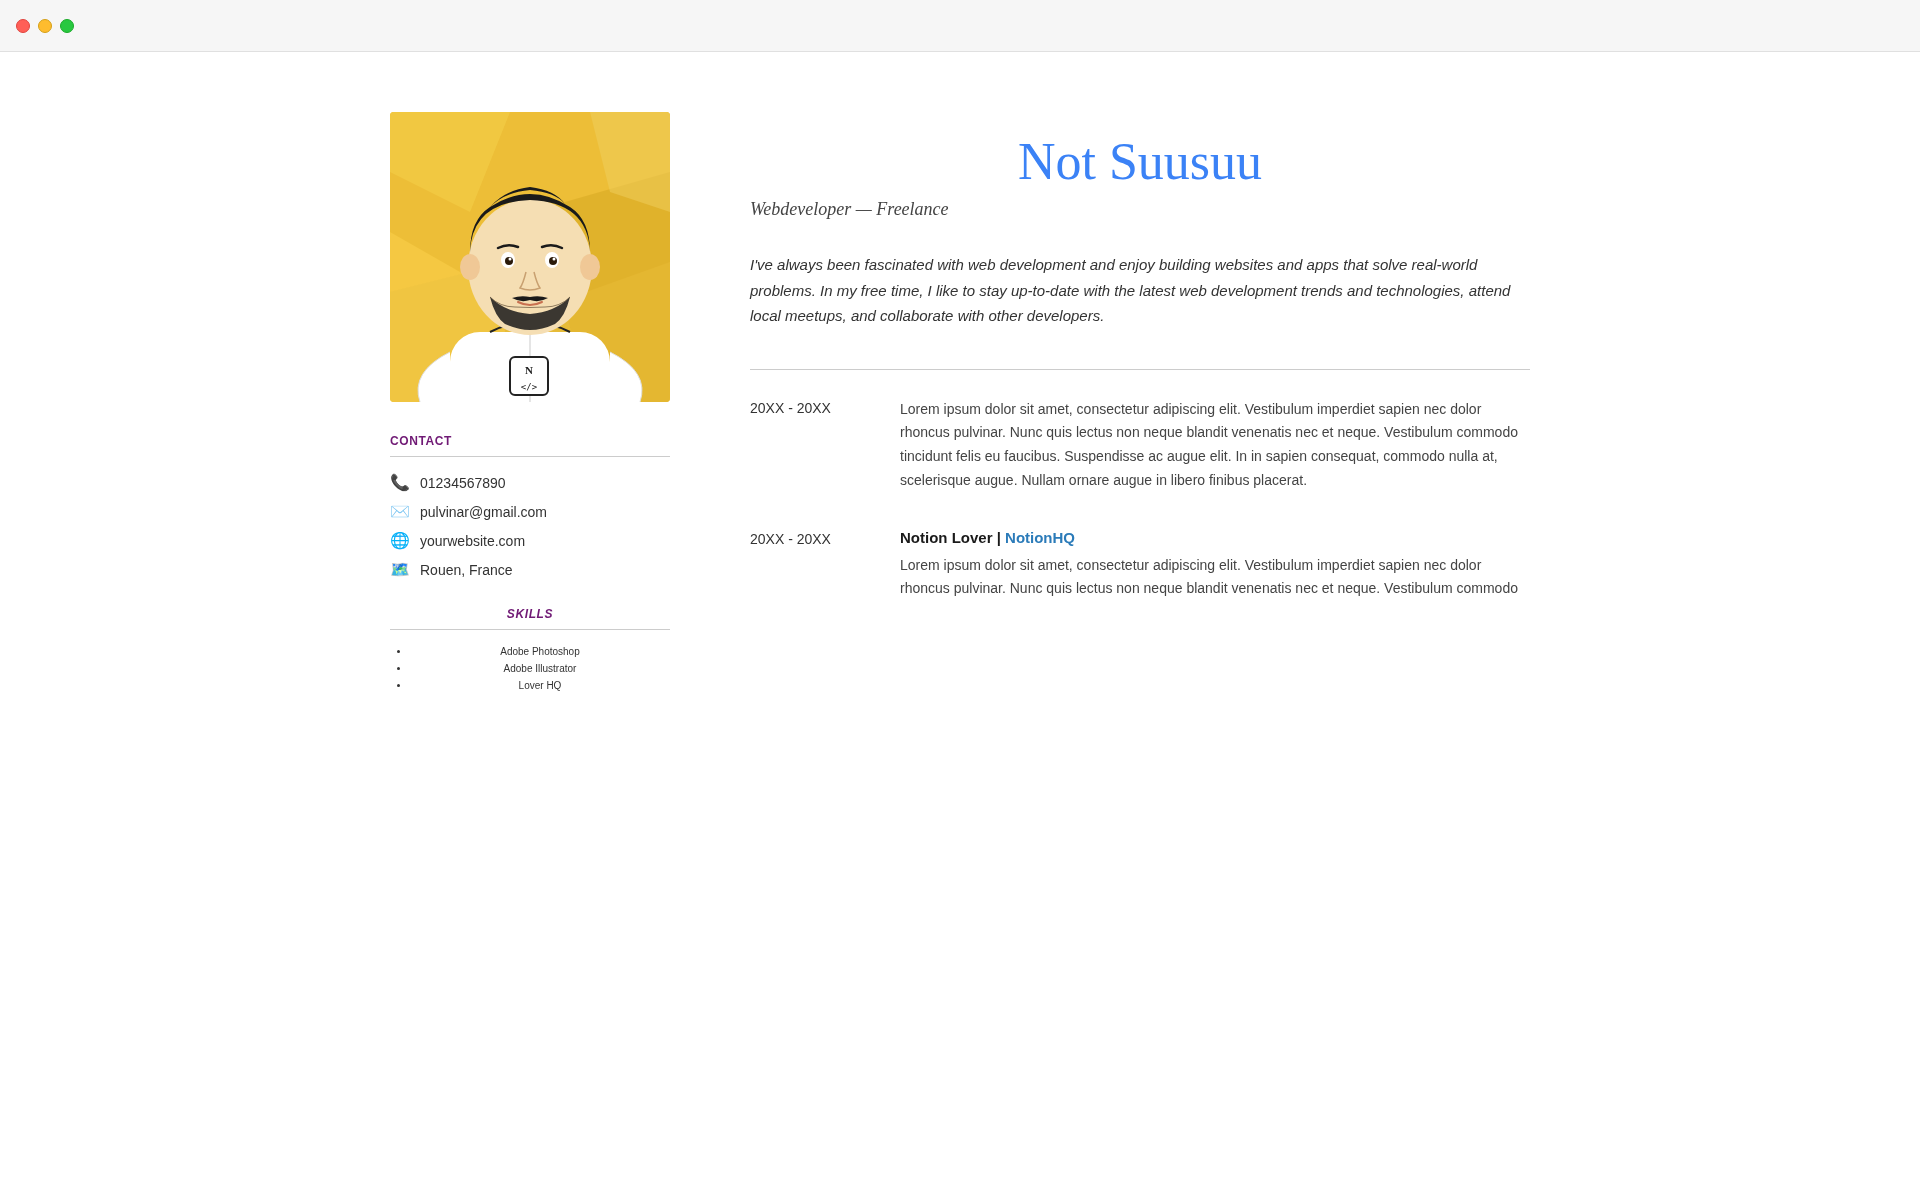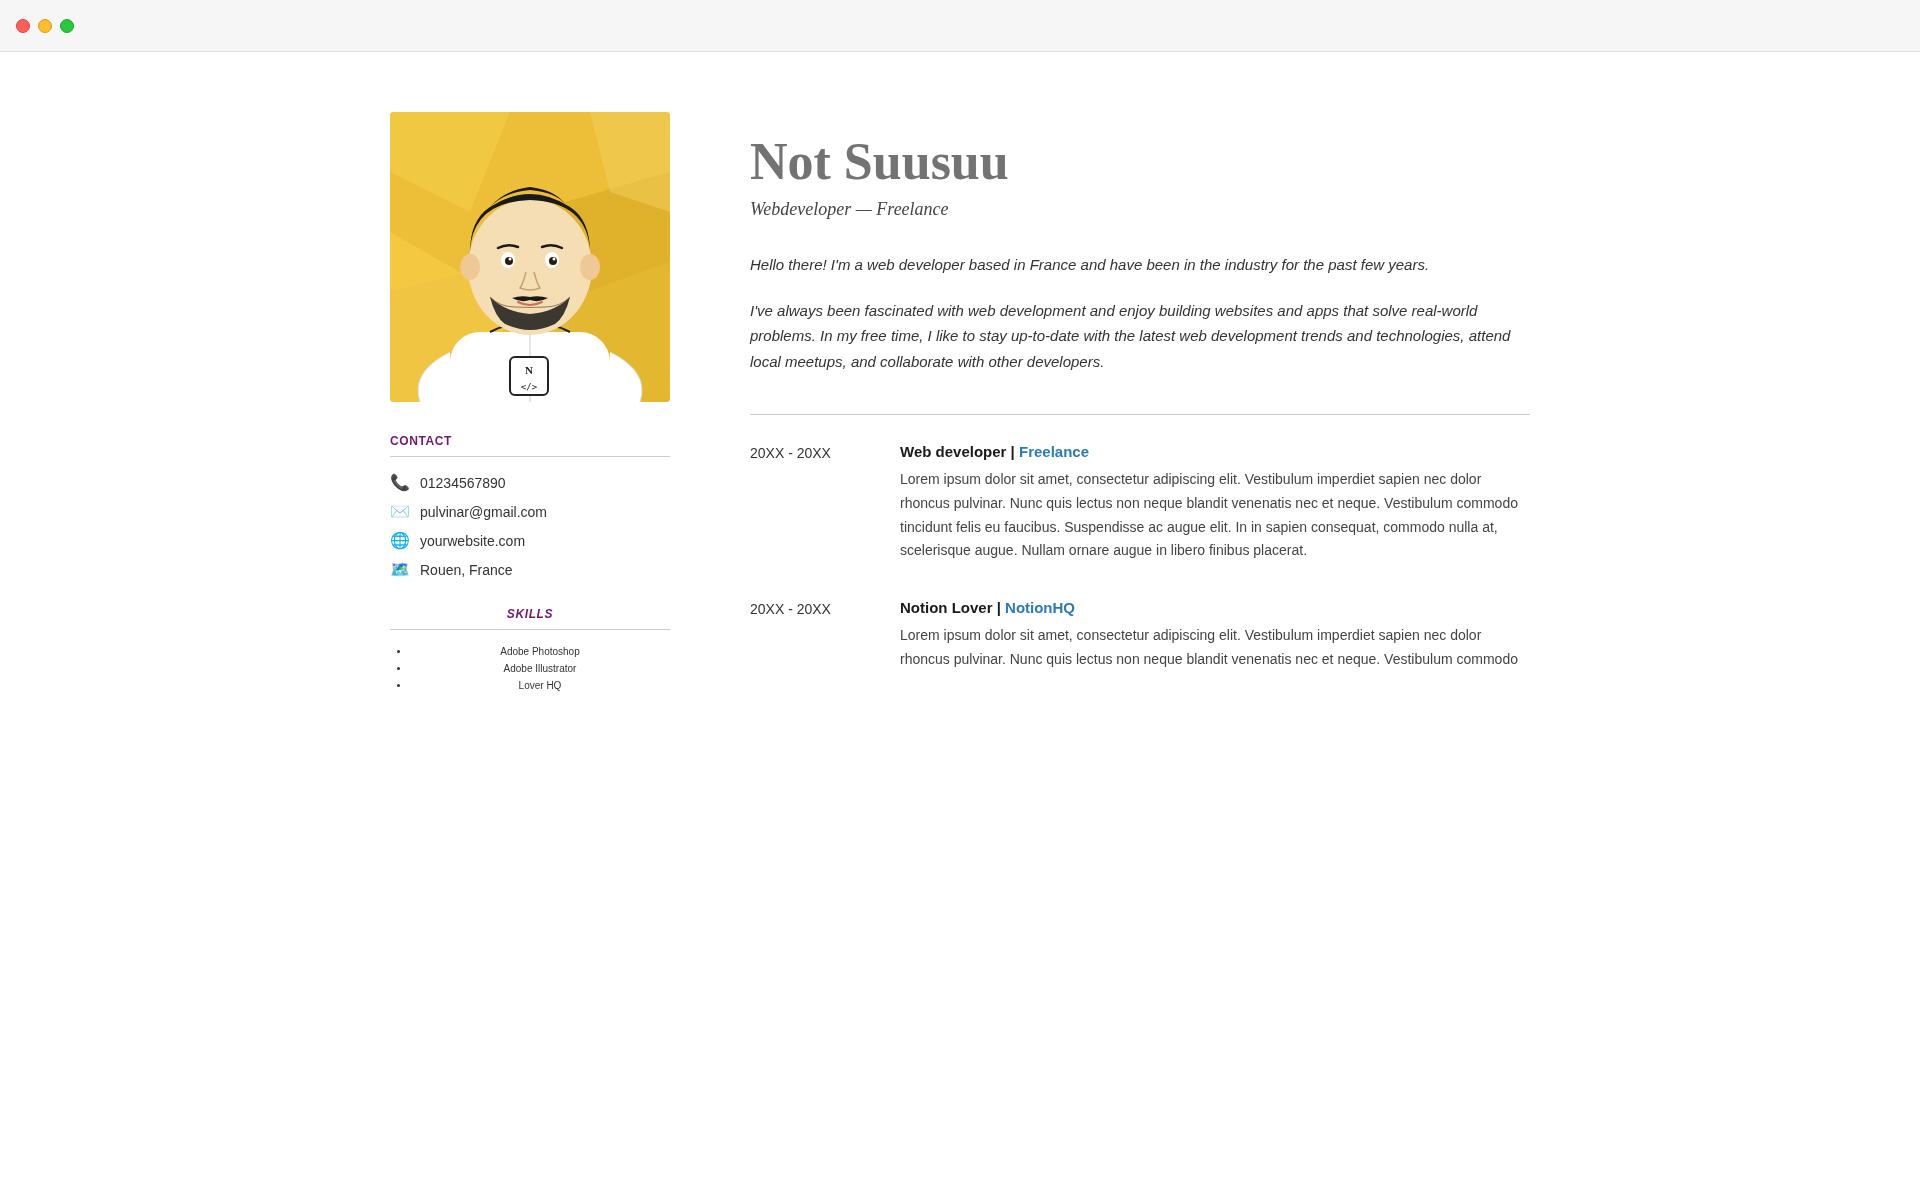--- a/index.html
+++ b/index.html
@@ -116,24 +116,24 @@
       margin-bottom: 6px;
     }
 
     
     .main-content {
       flex: 1;
     }
 
     .profile-name {
       font-size: 52px;
-      font-weight: 700;
-      color: #737373;
+      font-weight: 400;
+      color: #3b82f6;
       font-family: Georgia, 'Times New Roman', serif;
-      text-align: left;
+      text-align: center;
       margin-bottom: 8px;
       margin-top: 20px;
     }
 
     .profile-subtitle {
       font-size: 18px;
       color: #444;
       font-style: italic;
       margin-bottom: 32px;
       font-family: Georgia, 'Times New Roman', serif;
@@ -313,34 +313,28 @@
         <li class="skill-item">Lover HQ</li>
       </ul>
     </div>
   </div>
 
   <div class="main-content">
 
     <h1 class="profile-name">Not Suusuu</h1>
     <p class="profile-subtitle">Webdeveloper — Freelance</p>
 
-    <p class="bio-text">Hello there! I'm a web developer based in France and have been in the industry for the past few years.</p>
     <p class="bio-text">I've always been fascinated with web development and enjoy building websites and apps that solve real-world problems. In my free time, I like to stay up-to-date with the latest web development trends and technologies, attend local meetups, and collaborate with other developers.</p>
 
     <div class="experience-section">
       <hr class="exp-divider">
 
       <div class="exp-entry">
         <div class="exp-dates">20XX - 20XX</div>
         <div class="exp-details">
-          <div class="exp-title-line">
-            <span>Web developer</span>
-            <span> | </span>
-            <a class="exp-title-link" href="#">Freelance</a>
-          </div>
           <p class="exp-description">Lorem ipsum dolor sit amet, consectetur adipiscing elit. Vestibulum imperdiet sapien nec dolor rhoncus pulvinar. Nunc quis lectus non neque blandit venenatis nec et neque. Vestibulum commodo tincidunt felis eu faucibus. Suspendisse ac augue elit. In in sapien consequat, commodo nulla at, scelerisque augue. Nullam ornare augue in libero finibus placerat.</p>
         </div>
       </div>
 
       <div class="exp-entry">
         <div class="exp-dates">20XX - 20XX</div>
         <div class="exp-details">
           <div class="exp-title-line">
             <span>Notion Lover</span>
             <span> | </span>

